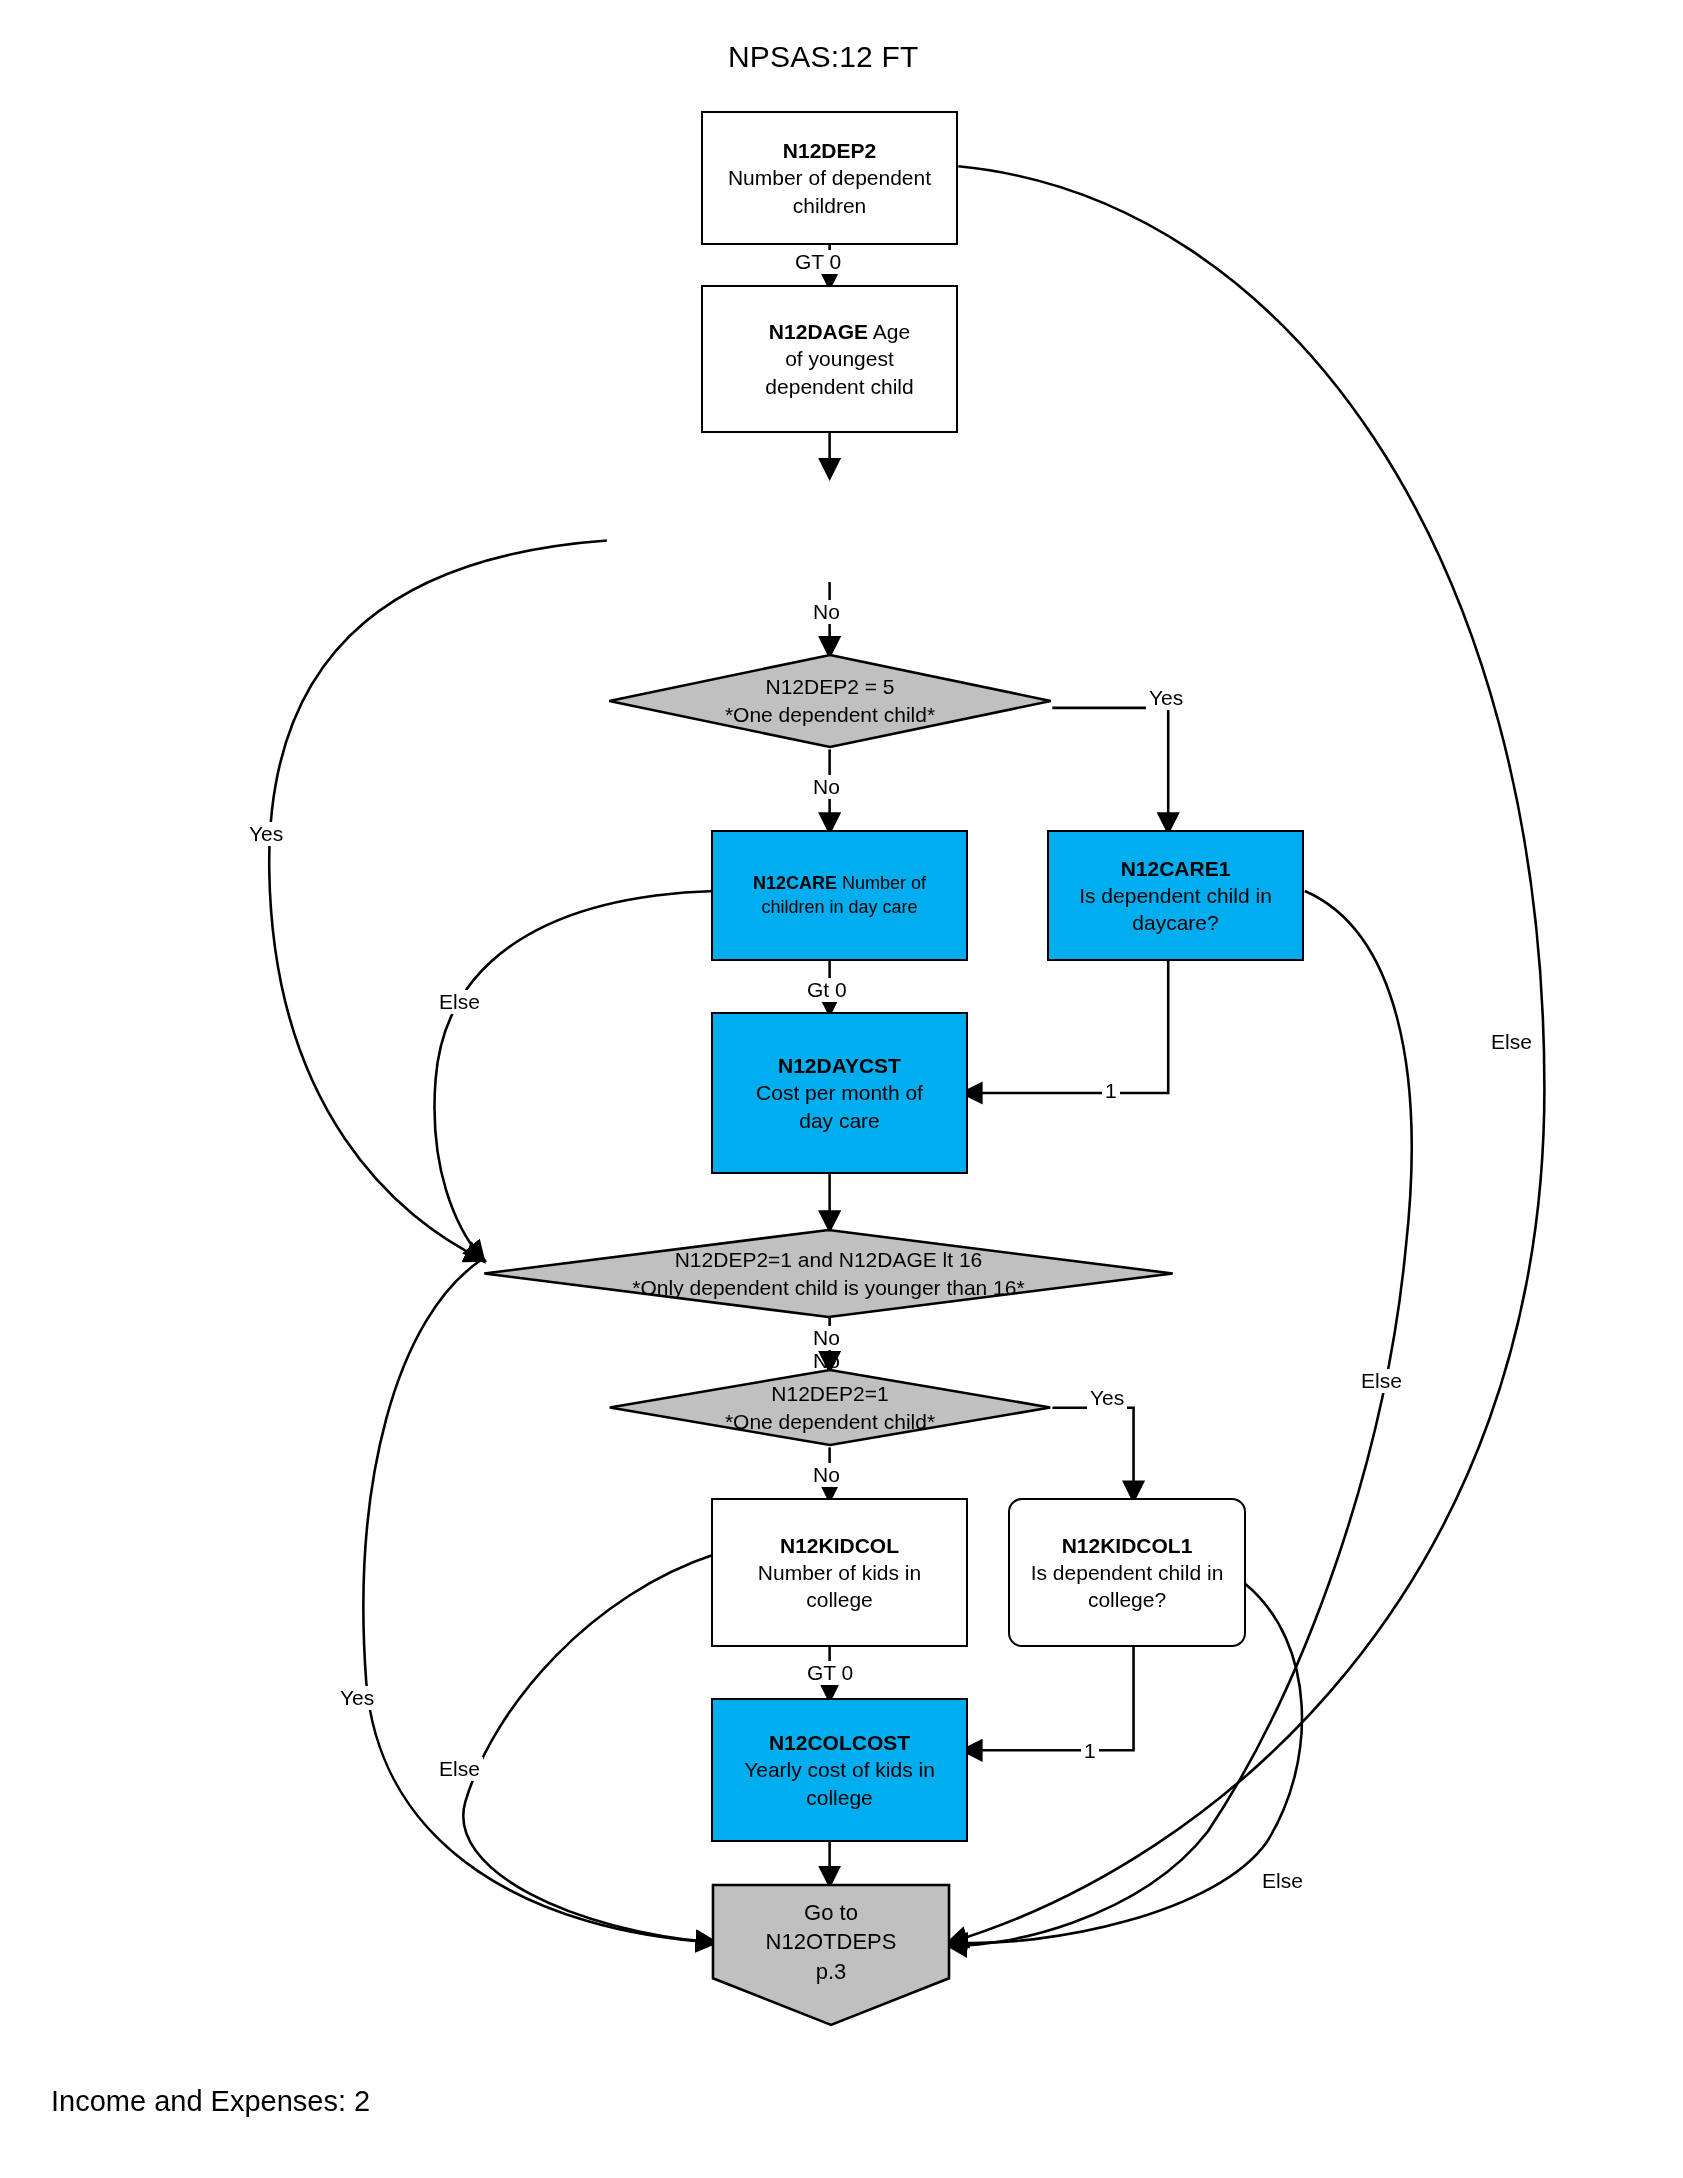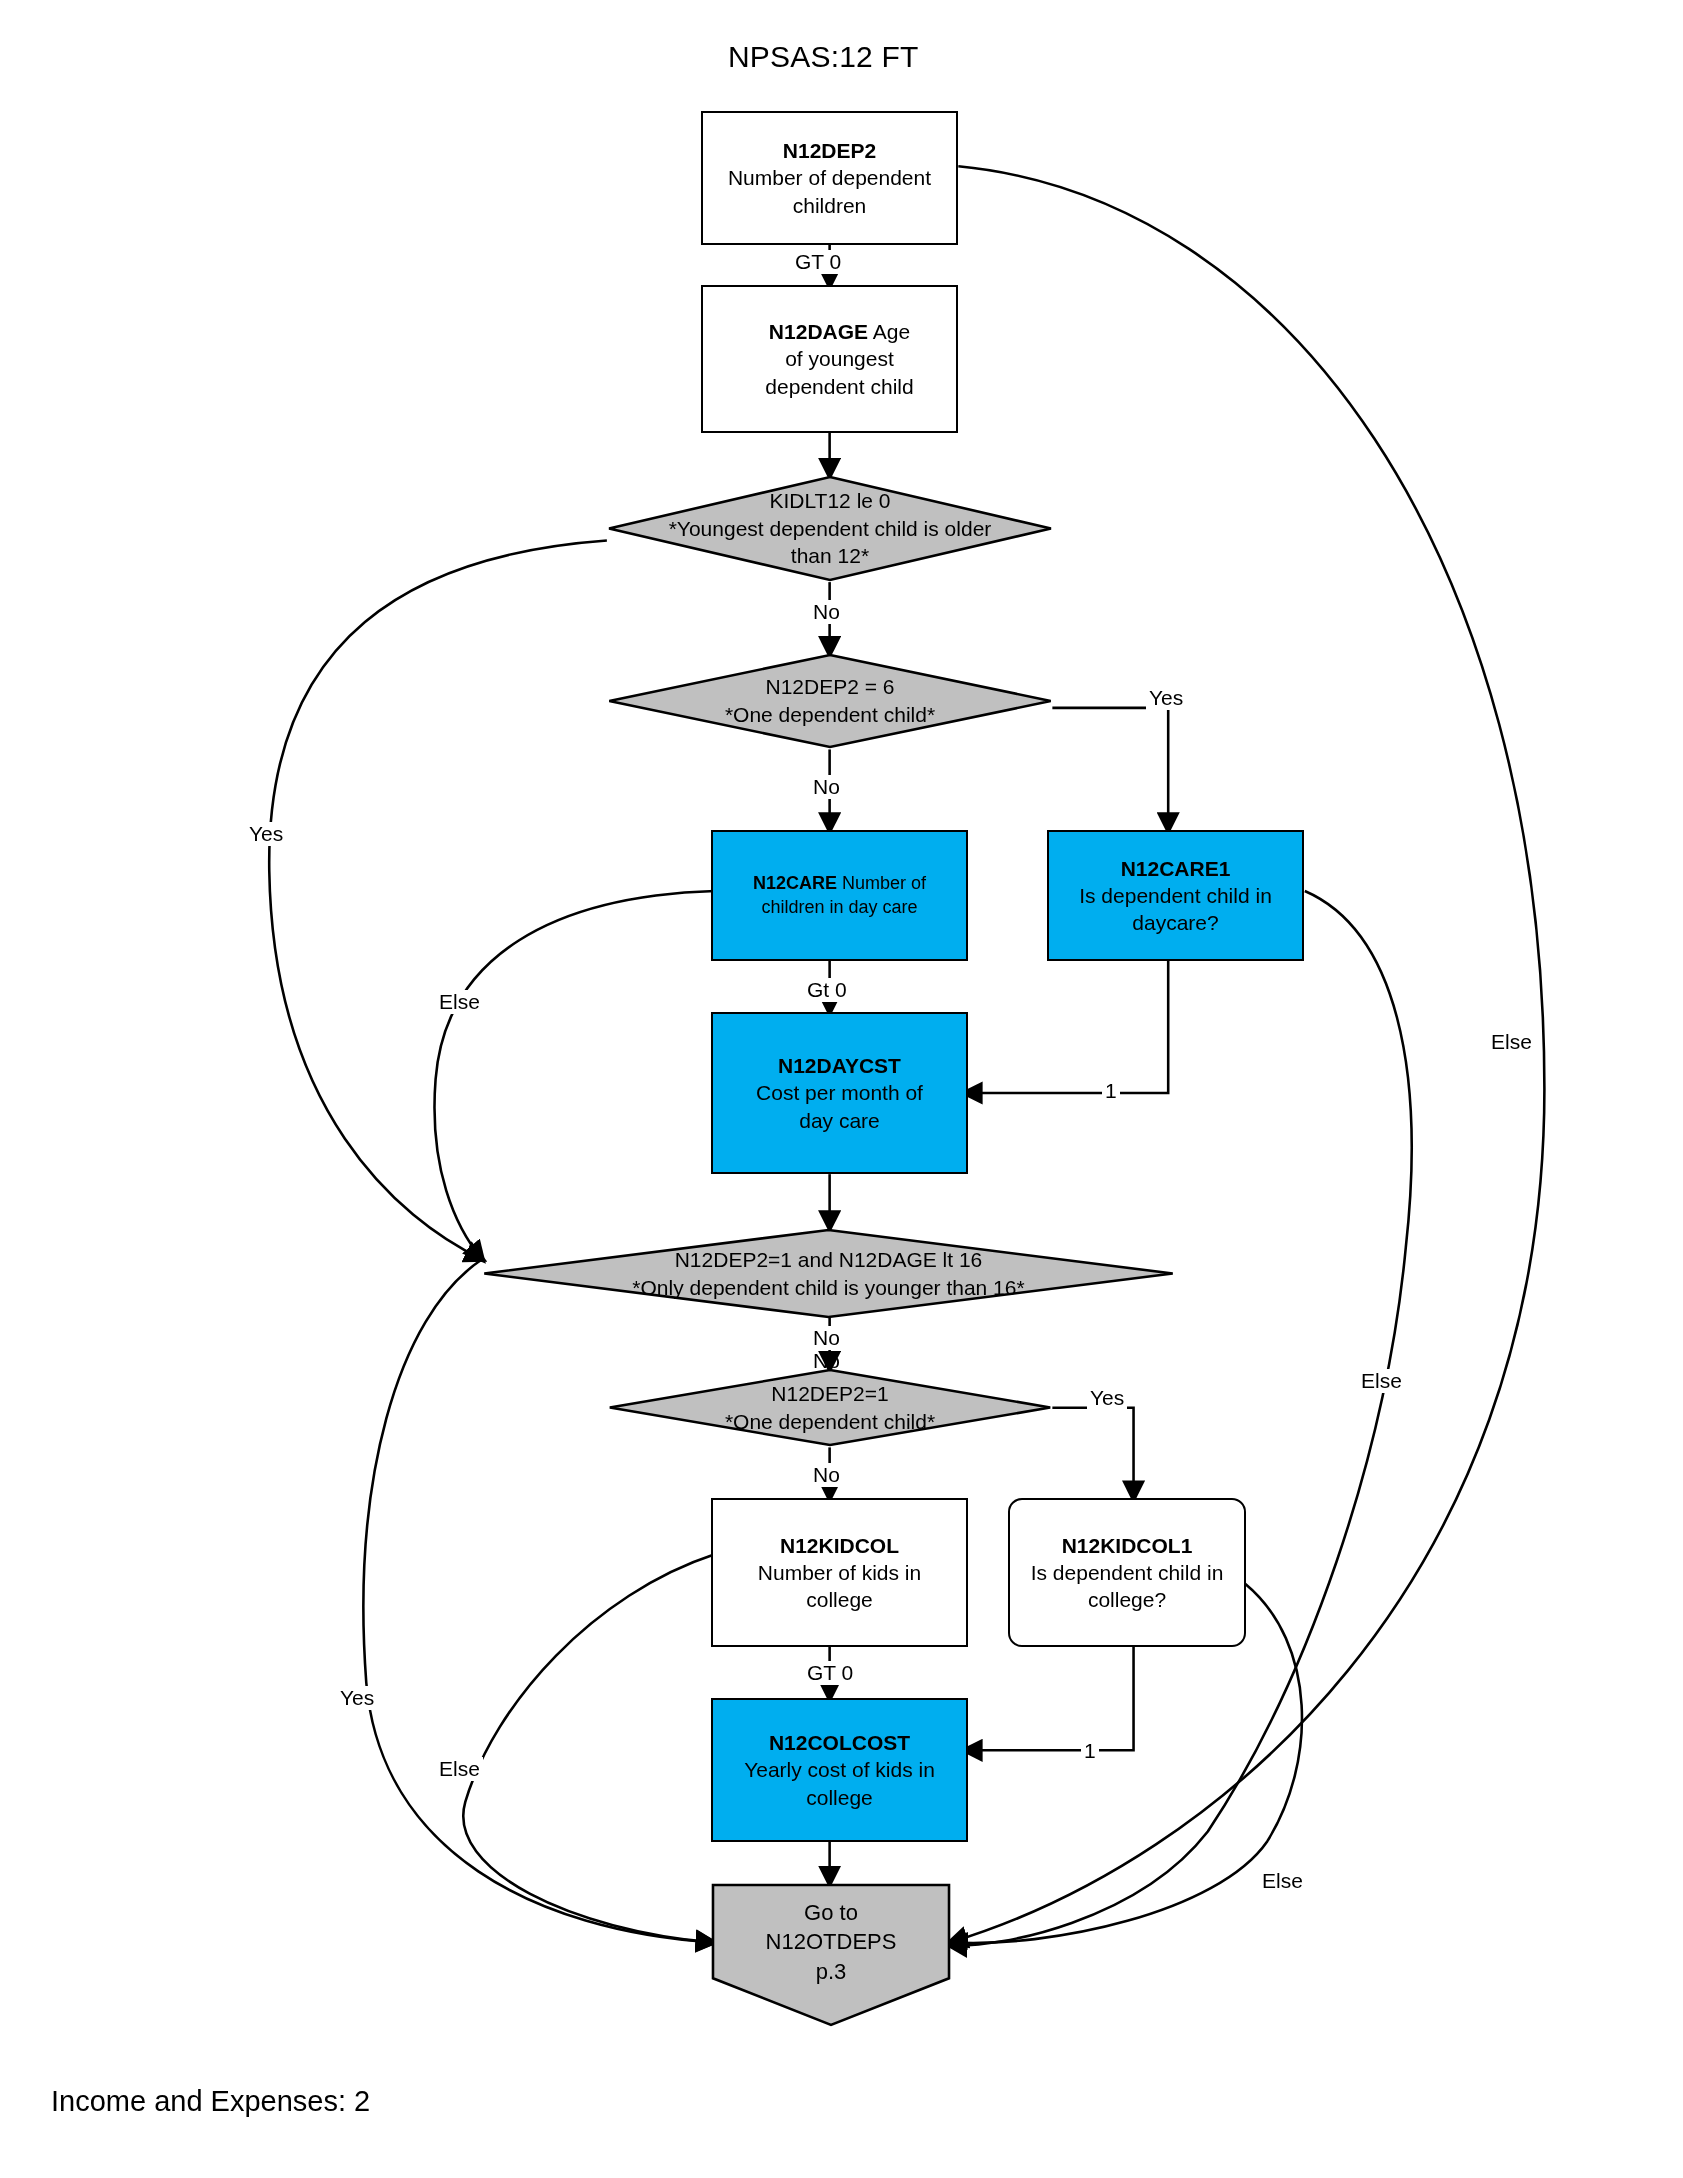--- a/index.html
+++ b/index.html
@@ -134,40 +134,28 @@
   </div>
 
   <div class="node proc blue" style="left:711px;top:1698px;width:257px;height:144px;">
     <div class="txt" style="font-size:21px;">
       <span class="code">N12COLCOST</span><br>
       <span>Yearly cost of kids in</span><br>
       <span>college</span>
     </div>
   </div>
 
-  <div class="diamond-wrap" style="left:607px;top:475px;width:446px;height:107px;">
-    <svg width="446" height="107" viewBox="0 0 450 108">
-        <polygon points="225,2 448,54 225,106 2,54" fill="#C0C0C0" stroke="#000" stroke-width="2.6"></polygon>
-      </svg>
-    <div class="diamond-text">
-      <div>
-        <span>KIDLT12 le  0</span><br>
-        <span>*Youngest dependent child is older</span><br>
-        <span>than 12*</span>
-      </div>
-    </div>
-  </div>
 
   <div class="diamond-wrap" style="left:607px;top:653px;width:446px;height:96px;">
     <svg width="446" height="96" viewBox="0 0 450 97">
         <polygon points="225,2 448,48.5 225,95 2,48.5" fill="#C0C0C0" stroke="#000" stroke-width="2.6"></polygon>
       </svg>
     <div class="diamond-text">
       <div>
-        <span>N12DEP2 = 6</span><br>
+        <span>N12DEP2 = 5</span><br>
         <span>*One dependent child*</span>
       </div>
     </div>
   </div>
 
   <div class="diamond-wrap" style="left:482px;top:1228px;width:693px;height:91px;">
     <svg width="693" height="91" viewBox="0 0 700 92">
         <polygon points="350,2 698,46 350,90 2,46" fill="#C0C0C0" stroke="#000" stroke-width="2.6"></polygon>
       </svg>
     <div class="diamond-text">

